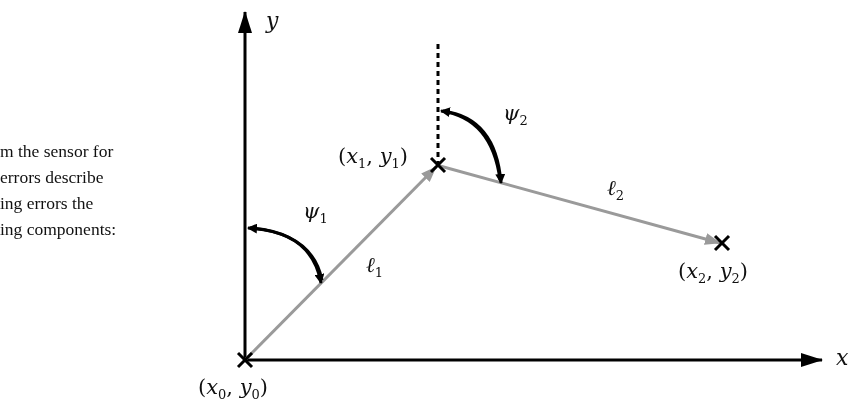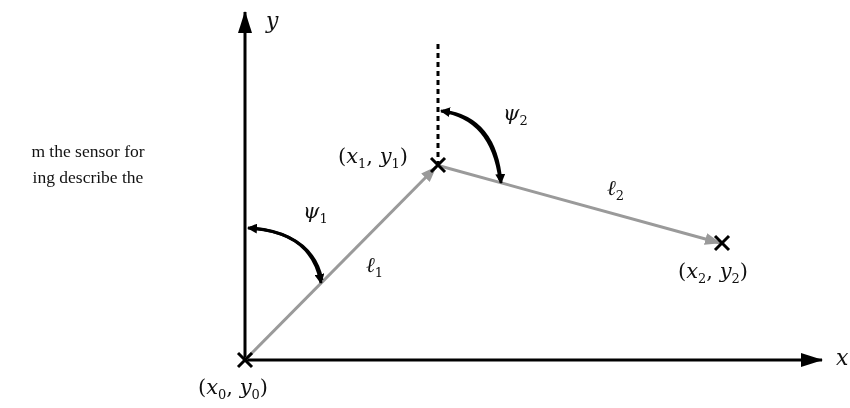--- a/index.html
+++ b/index.html
@@ -1,28 +1,30 @@
 <!DOCTYPE html>
 <html><head>
 <meta charset="utf-8">
 <style>
   html, body { margin: 0; padding: 0; background: #ffffff; }
   body { width: 850px; height: 408px; position: relative; overflow: hidden; font-family: "Liberation Serif", "DejaVu Serif", serif; }
   .text-block { position: absolute; left: 0; top: 138px; width: 176px; font-size: 17.5px; line-height: 26px; color: #111; }
-  .text-line { display: block; white-space: nowrap; text-align: center; }
+  .text-line { display: block; white-space: nowrap; text-align: left; }
   svg { position: absolute; left: 0; top: 0; }
   .lbl { font-family: "DejaVu Serif", "Liberation Serif", serif; font-style: italic; fill: #111; }
   .sub { font-style: normal; font-size: 13px; }
 </style>
 </head>
 <body>
 
 <div class="text-block">
   <span class="text-line">m the sensor for</span>
-  <span class="text-line">ing describe the</span>
+  <span class="text-line">errors  describe</span>
+  <span class="text-line">ing errors the</span>
+  <span class="text-line">ing components:</span>
 </div>
 
 <svg width="850" height="408" viewBox="0 0 850 408">
   <defs>
     <marker id="blackArrow" markerWidth="10" markerHeight="10" refX="9" refY="5" orient="auto" markerUnits="userSpaceOnUse">
       <path d="M0,0 L10,5 L0,10 Z" fill="#000"></path>
     </marker>
     <marker id="axisArrow" markerWidth="22" markerHeight="14" refX="21" refY="7" orient="auto" markerUnits="userSpaceOnUse">
       <path d="M0,0 L22,7 L0,14 Z" fill="#000"></path>
     </marker>

